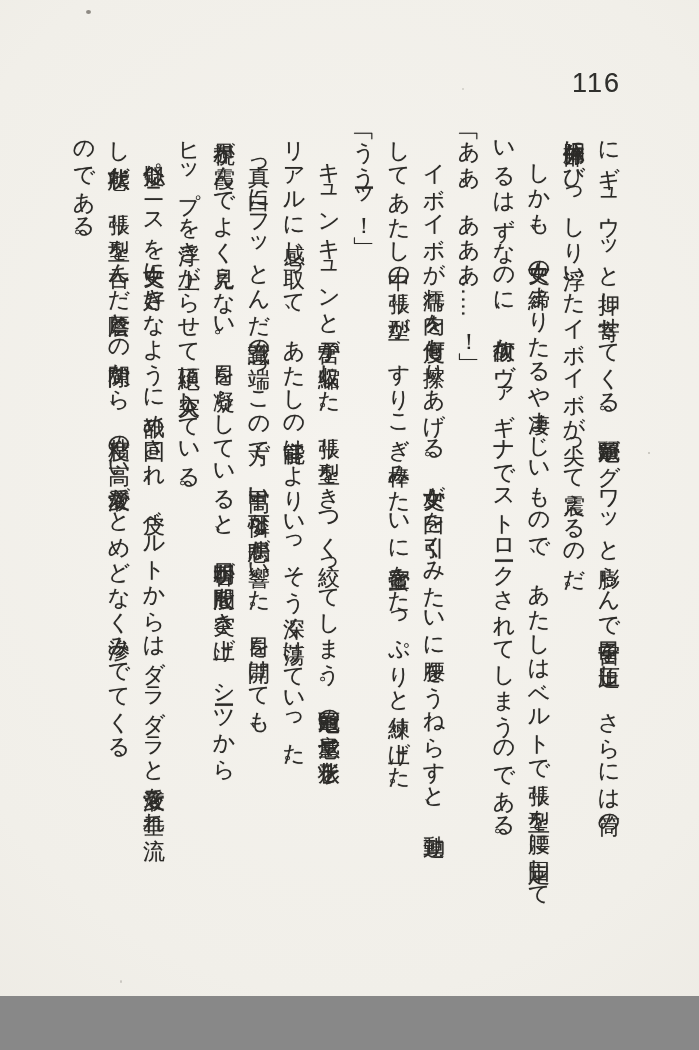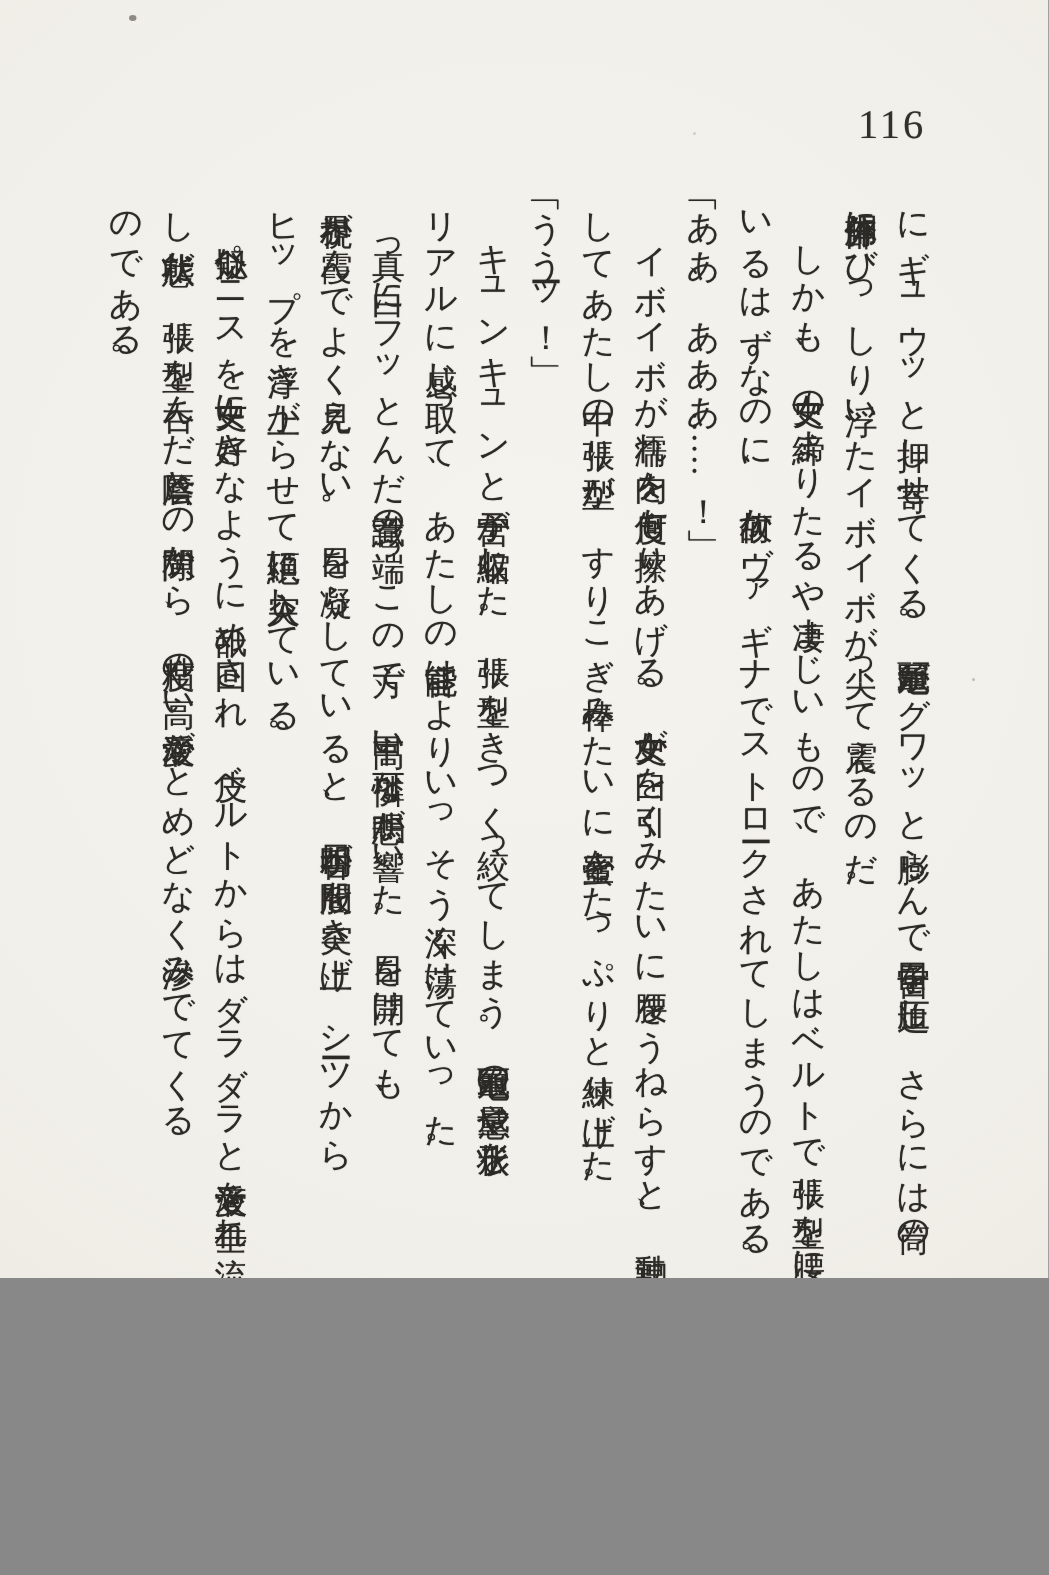--- a/index.html
+++ b/index.html
@@ -3,27 +3,27 @@
 <meta charset="utf-8">
 <style>
   html, body {
     margin: 0;
     padding: 0;
     background: #888;
   }
   .page {
     position: relative;
     width: 699px;
-    height: 852px;
+    height: 996px;
     margin: 0 auto;
     overflow: hidden;
     background:
       radial-gradient(ellipse 120% 100% at 50% 45%,
         #f5f3ee 0%, #f1efe9 55%, #ebe8e1 85%, #e5e2da 100%);
-    font-family: Liberation Serif, serif;
+    font-family: Liberation Sans, sans-serif;
   }
   .page-number {
     position: absolute;
     top: 68px;
     left: 572px;
     width: 50px;
     font-size: 27px;
     letter-spacing: 2px;
     color: #30302d;
     text-align: left;

